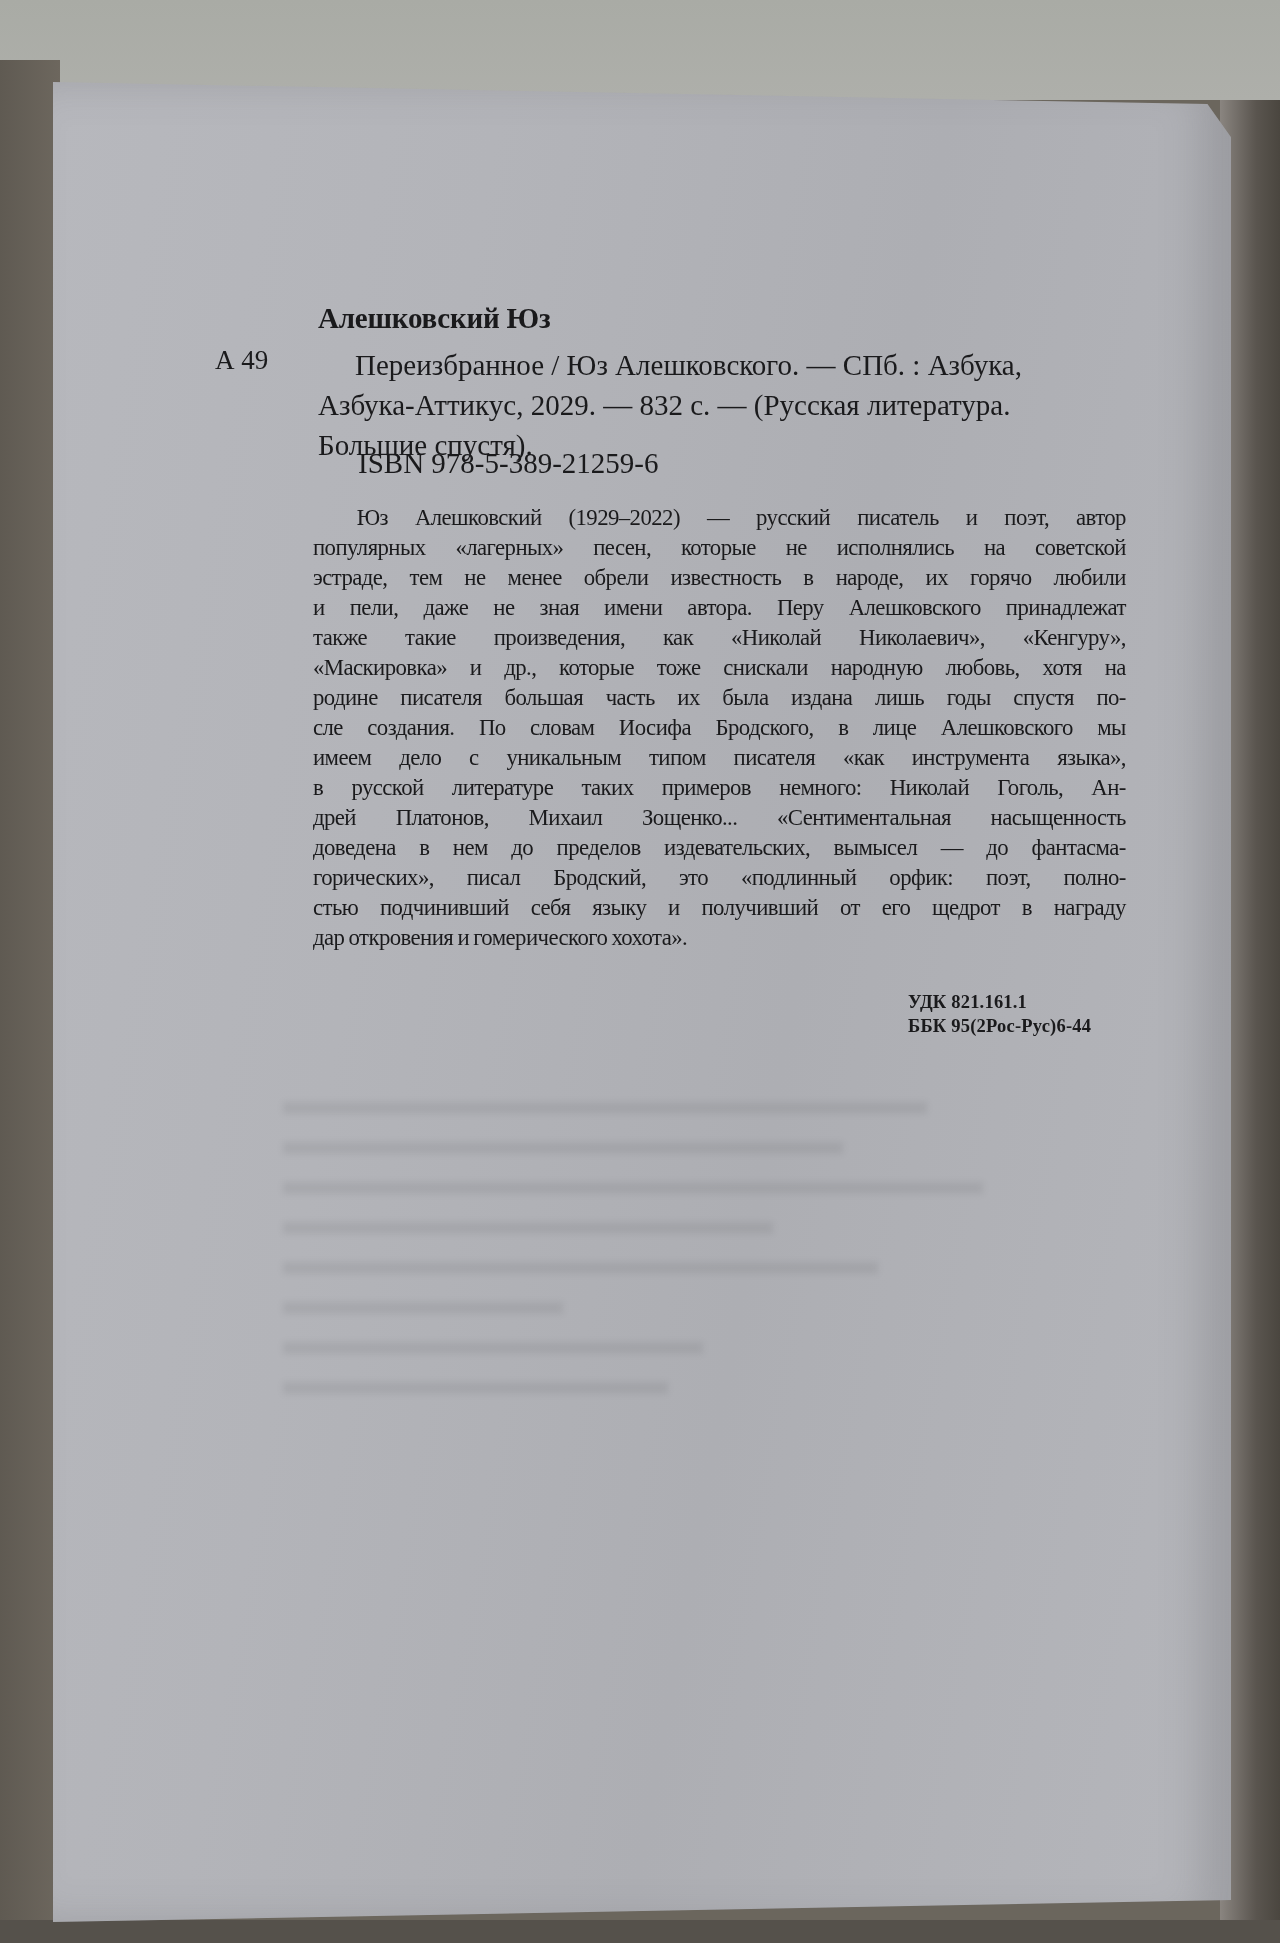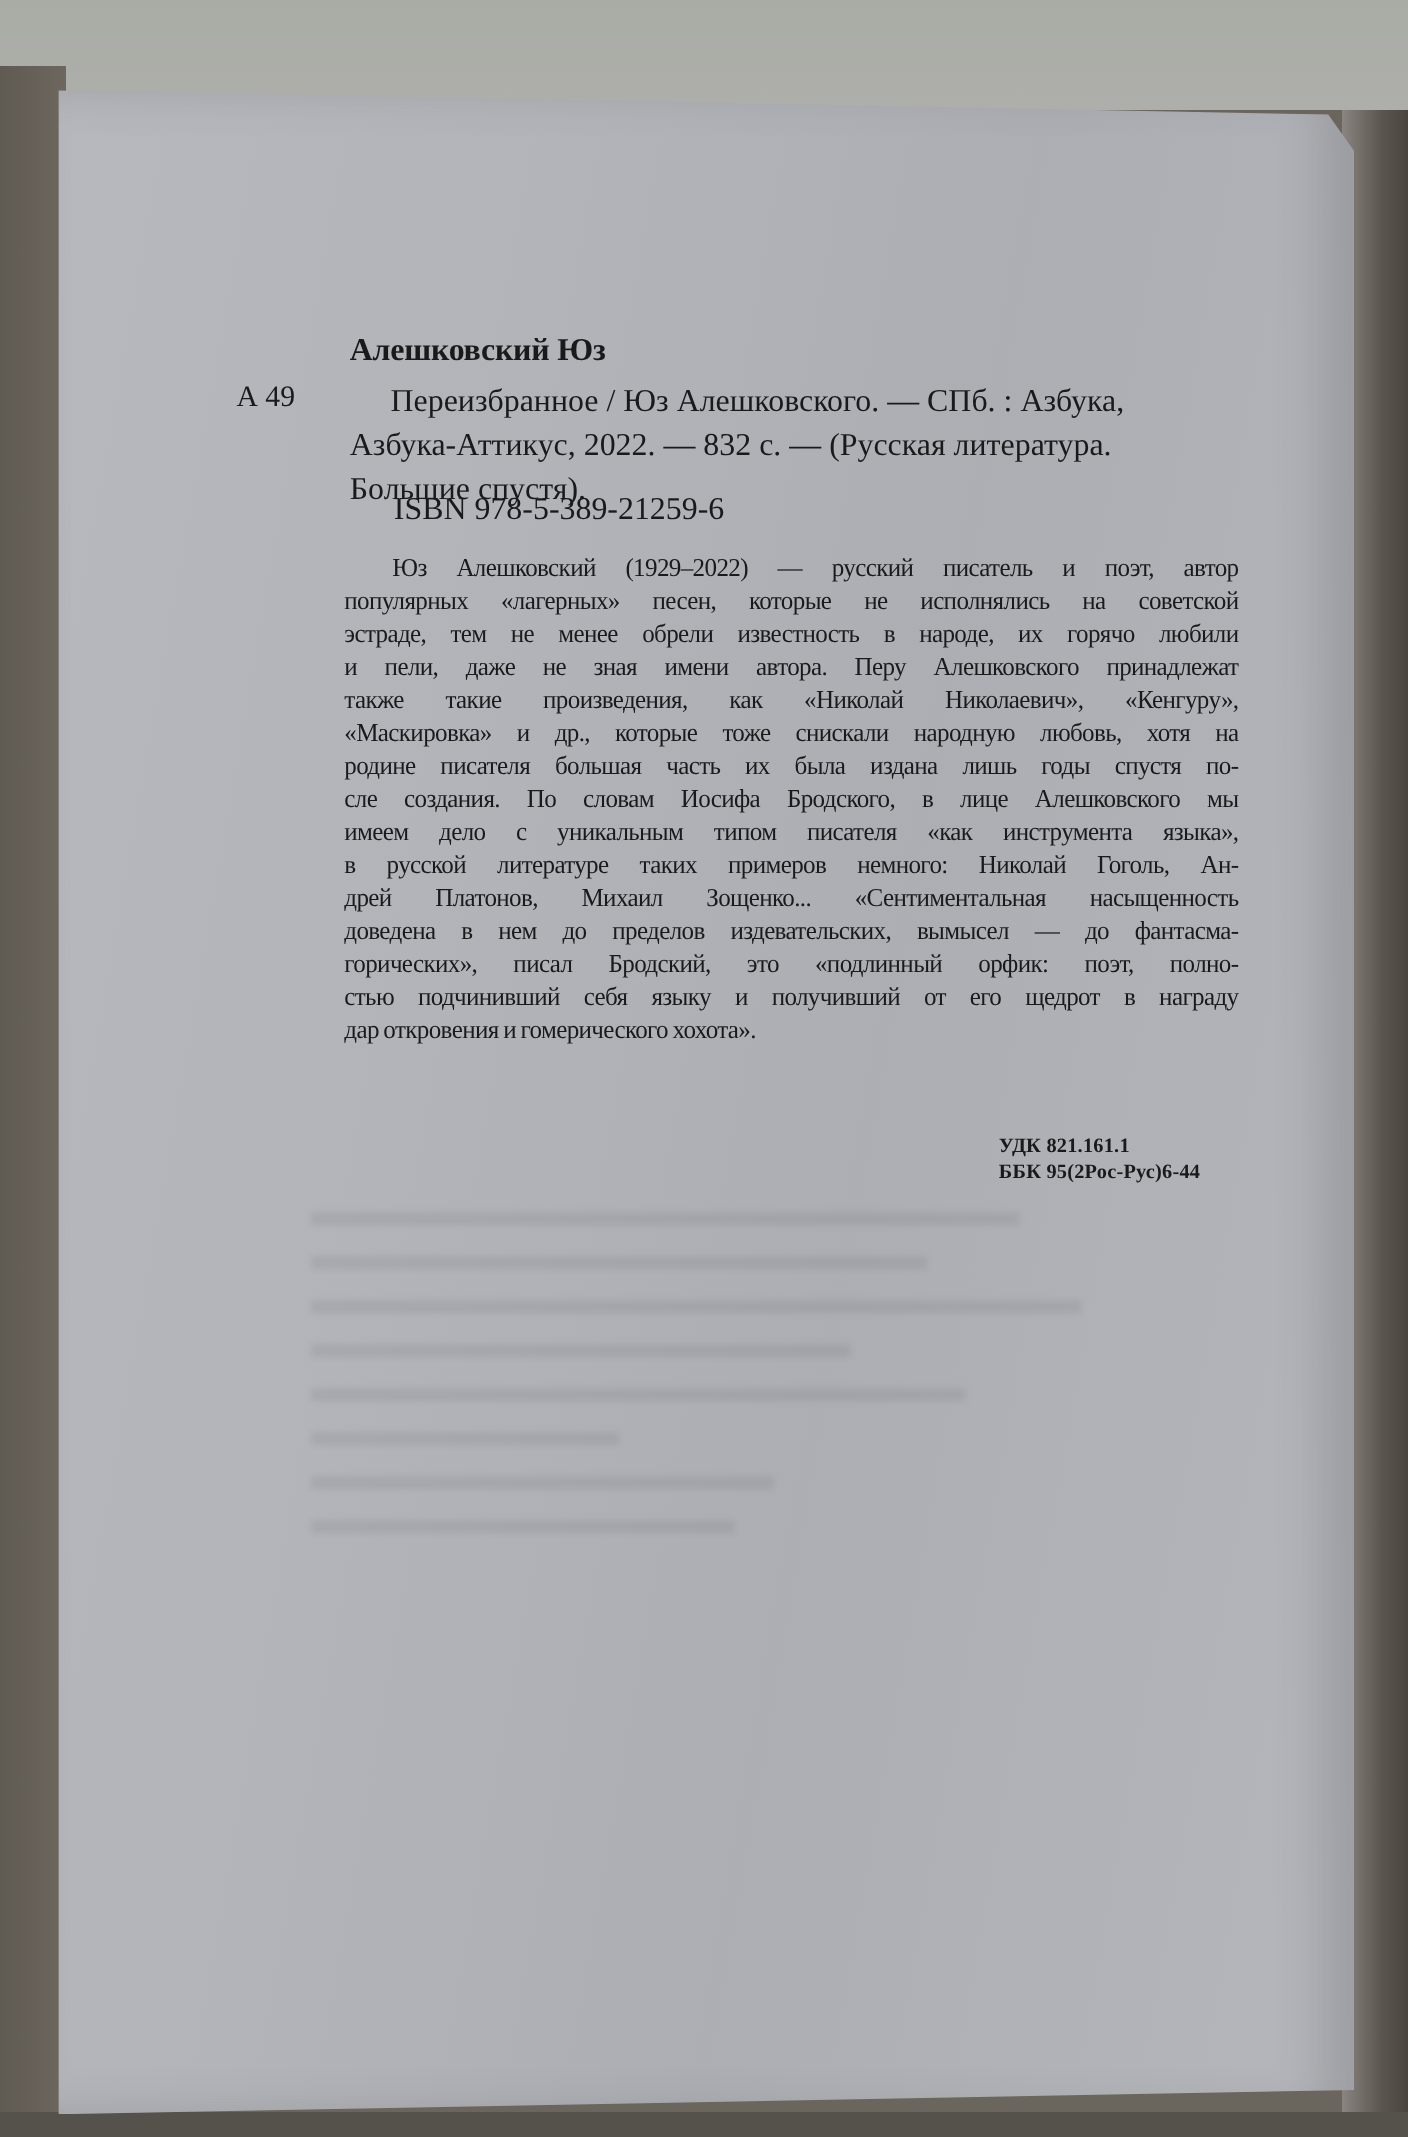--- a/index.html
+++ b/index.html
@@ -123,21 +123,21 @@
       display: block;
       white-space: nowrap;
       text-align: justify;
       text-align-last: justify;
     }
     .annotation .ln.first { padding-left: 45px; }
     .annotation .ln.last { text-align-last: left; }
     .classif {
       position: absolute;
       left: 908px;
-      top: 998px;
+      top: 958px;
       font-size: 18.5px;
       font-weight: bold;
       line-height: 24px;
       letter-spacing: 0.2px;
     }
     .classif div { white-space: nowrap; }
   </style>
 </head>
 <body>
 
@@ -158,21 +158,21 @@
     <div style="width:55%"></div>
   </div>
 </div>
 
 <div class="content">
   <div class="author">Алешковский Юз</div>
   <div class="code">А 49</div>
 
   <div class="biblio">
     <span class="biblio-line" style="padding-left:0">Переизбранное / Юз Алешковского. — СПб. : Азбука,</span>
-    <span class="biblio-line" style="margin-left:-37px">Азбука-Аттикус, 2022. — 832 с. — (Русская литература.</span>
+    <span class="biblio-line" style="margin-left:-37px">Азбука-Аттикус, 2029. — 832 с. — (Русская литература.</span>
     <span class="biblio-line" style="margin-left:-37px">Большие спустя).</span>
   </div>
 
   <div class="isbn">ISBN 978-5-389-21259-6</div>
 
   <div class="annotation">
     <span class="ln first">Юз Алешковский (1929–2022) — русский писатель и поэт, автор</span>
     <span class="ln">популярных «лагерных» песен, которые не исполнялись на советской</span>
     <span class="ln">эстраде, тем не менее обрели известность в народе, их горячо любили</span>
     <span class="ln">и пели, даже не зная имени автора. Перу Алешковского принадлежат</span>

